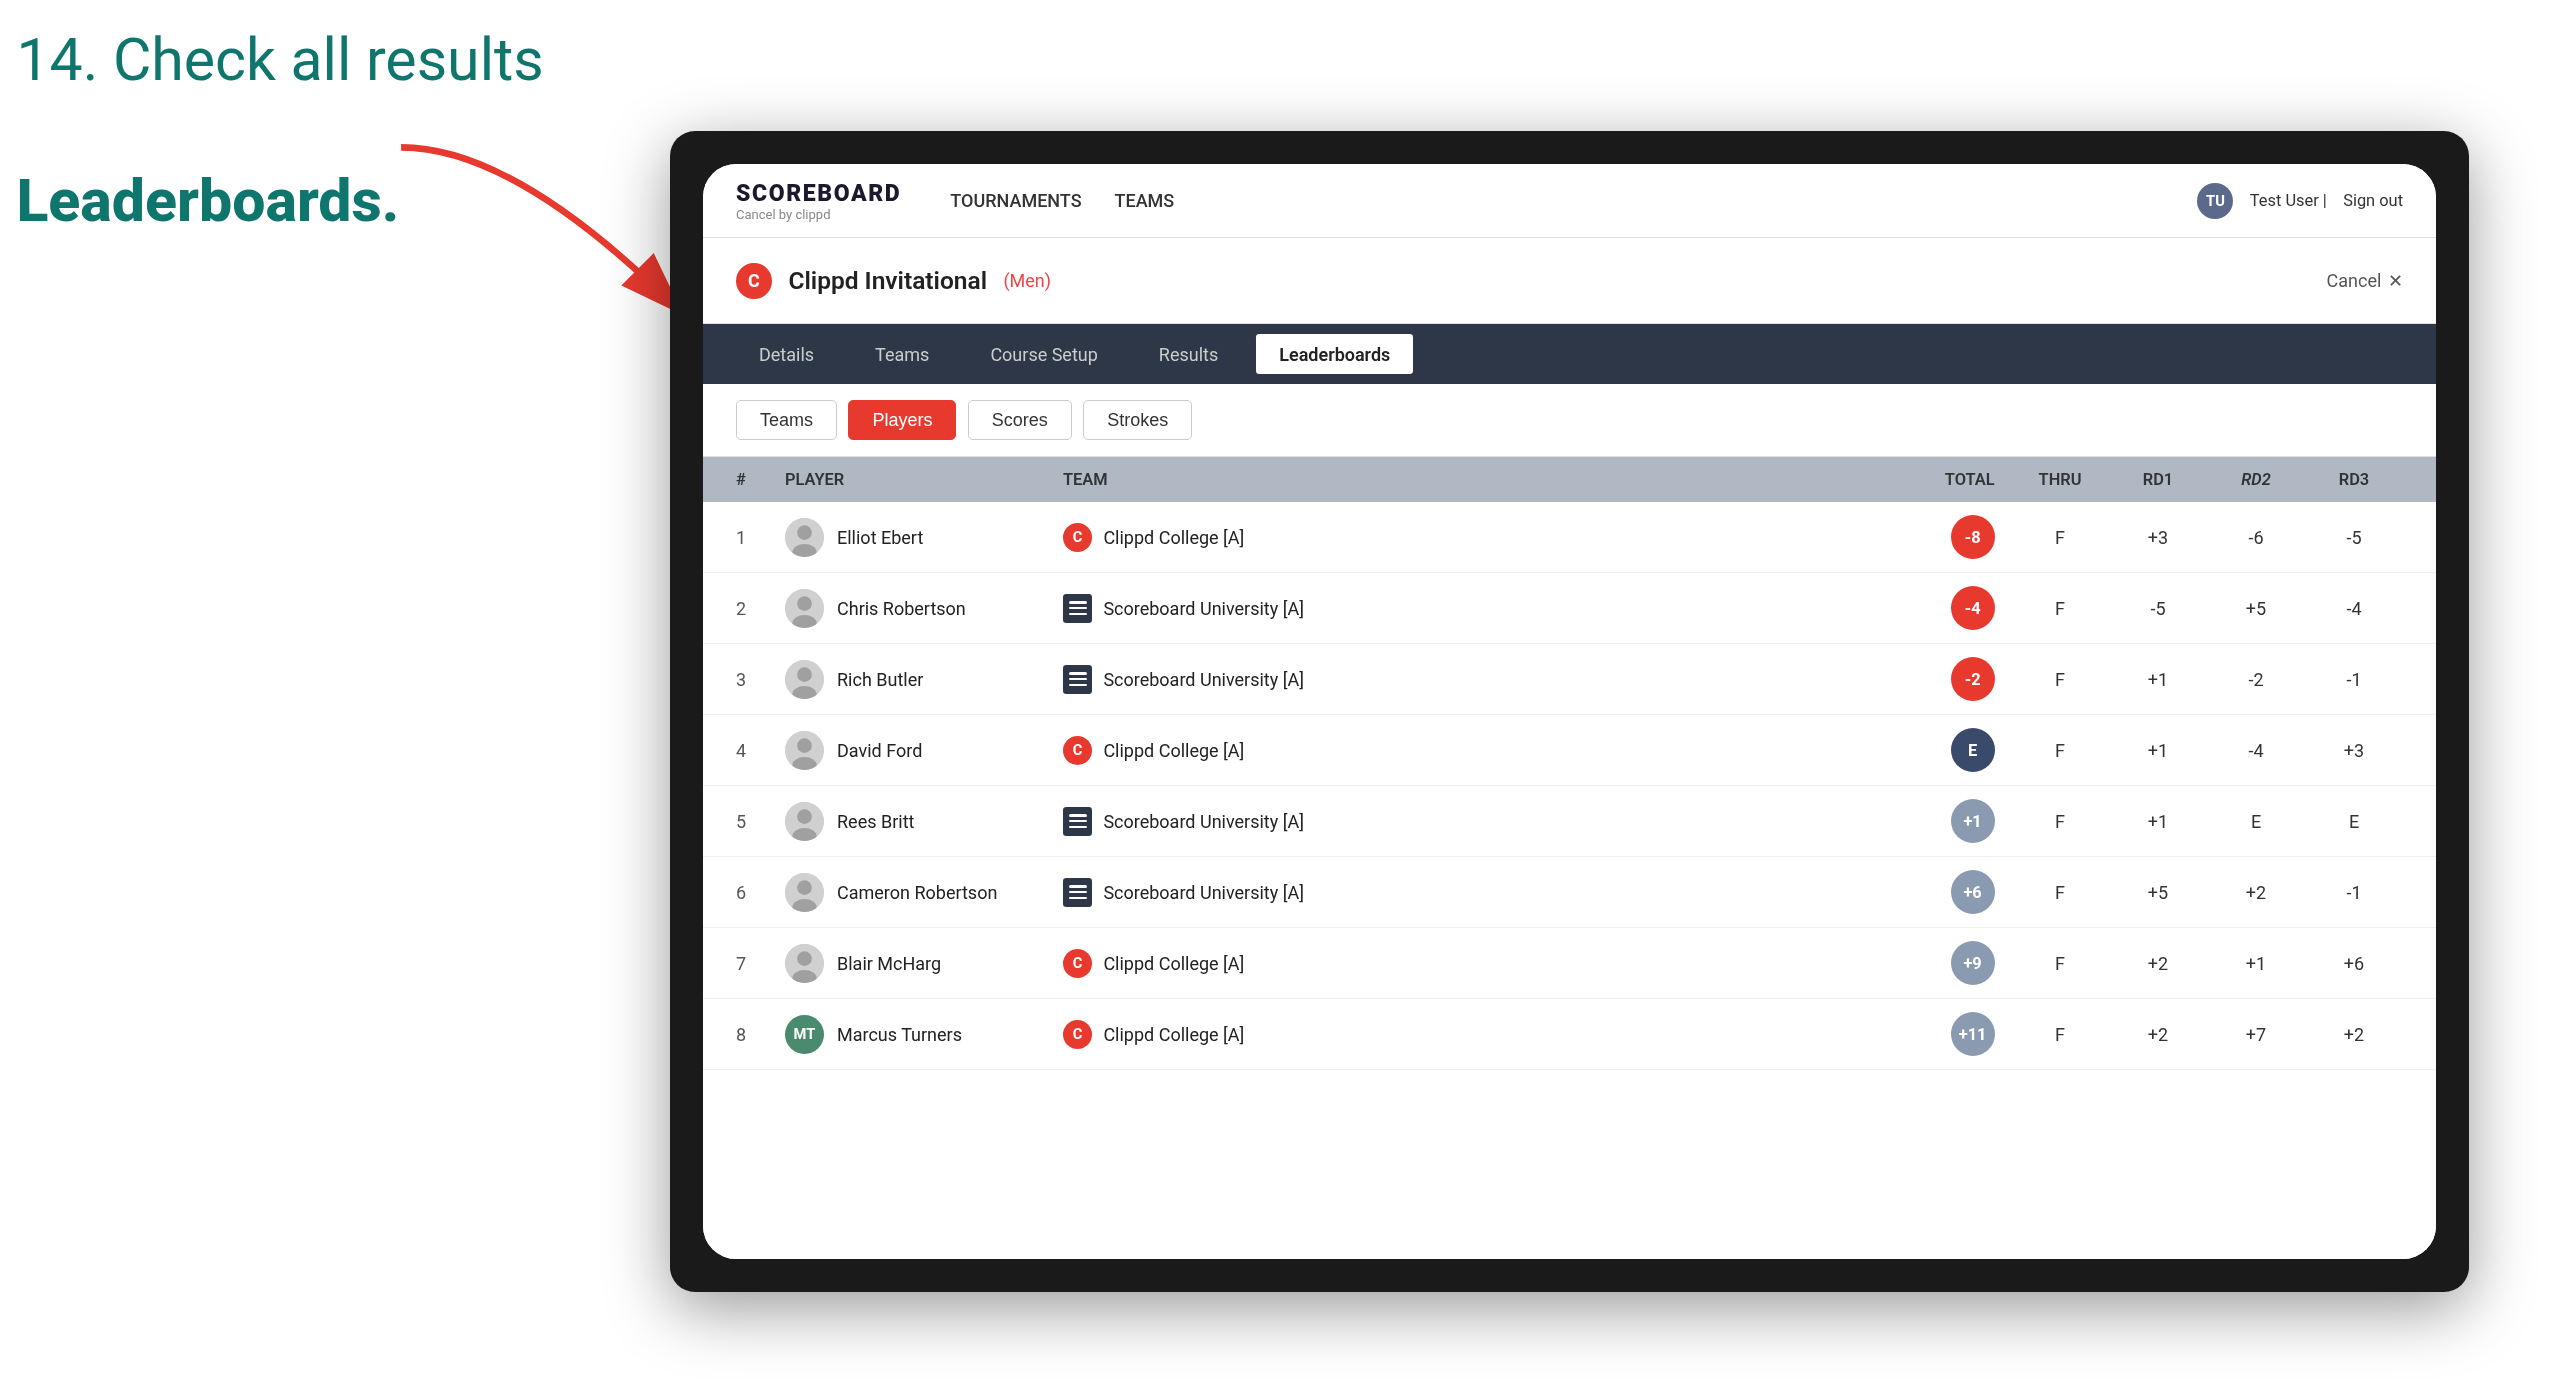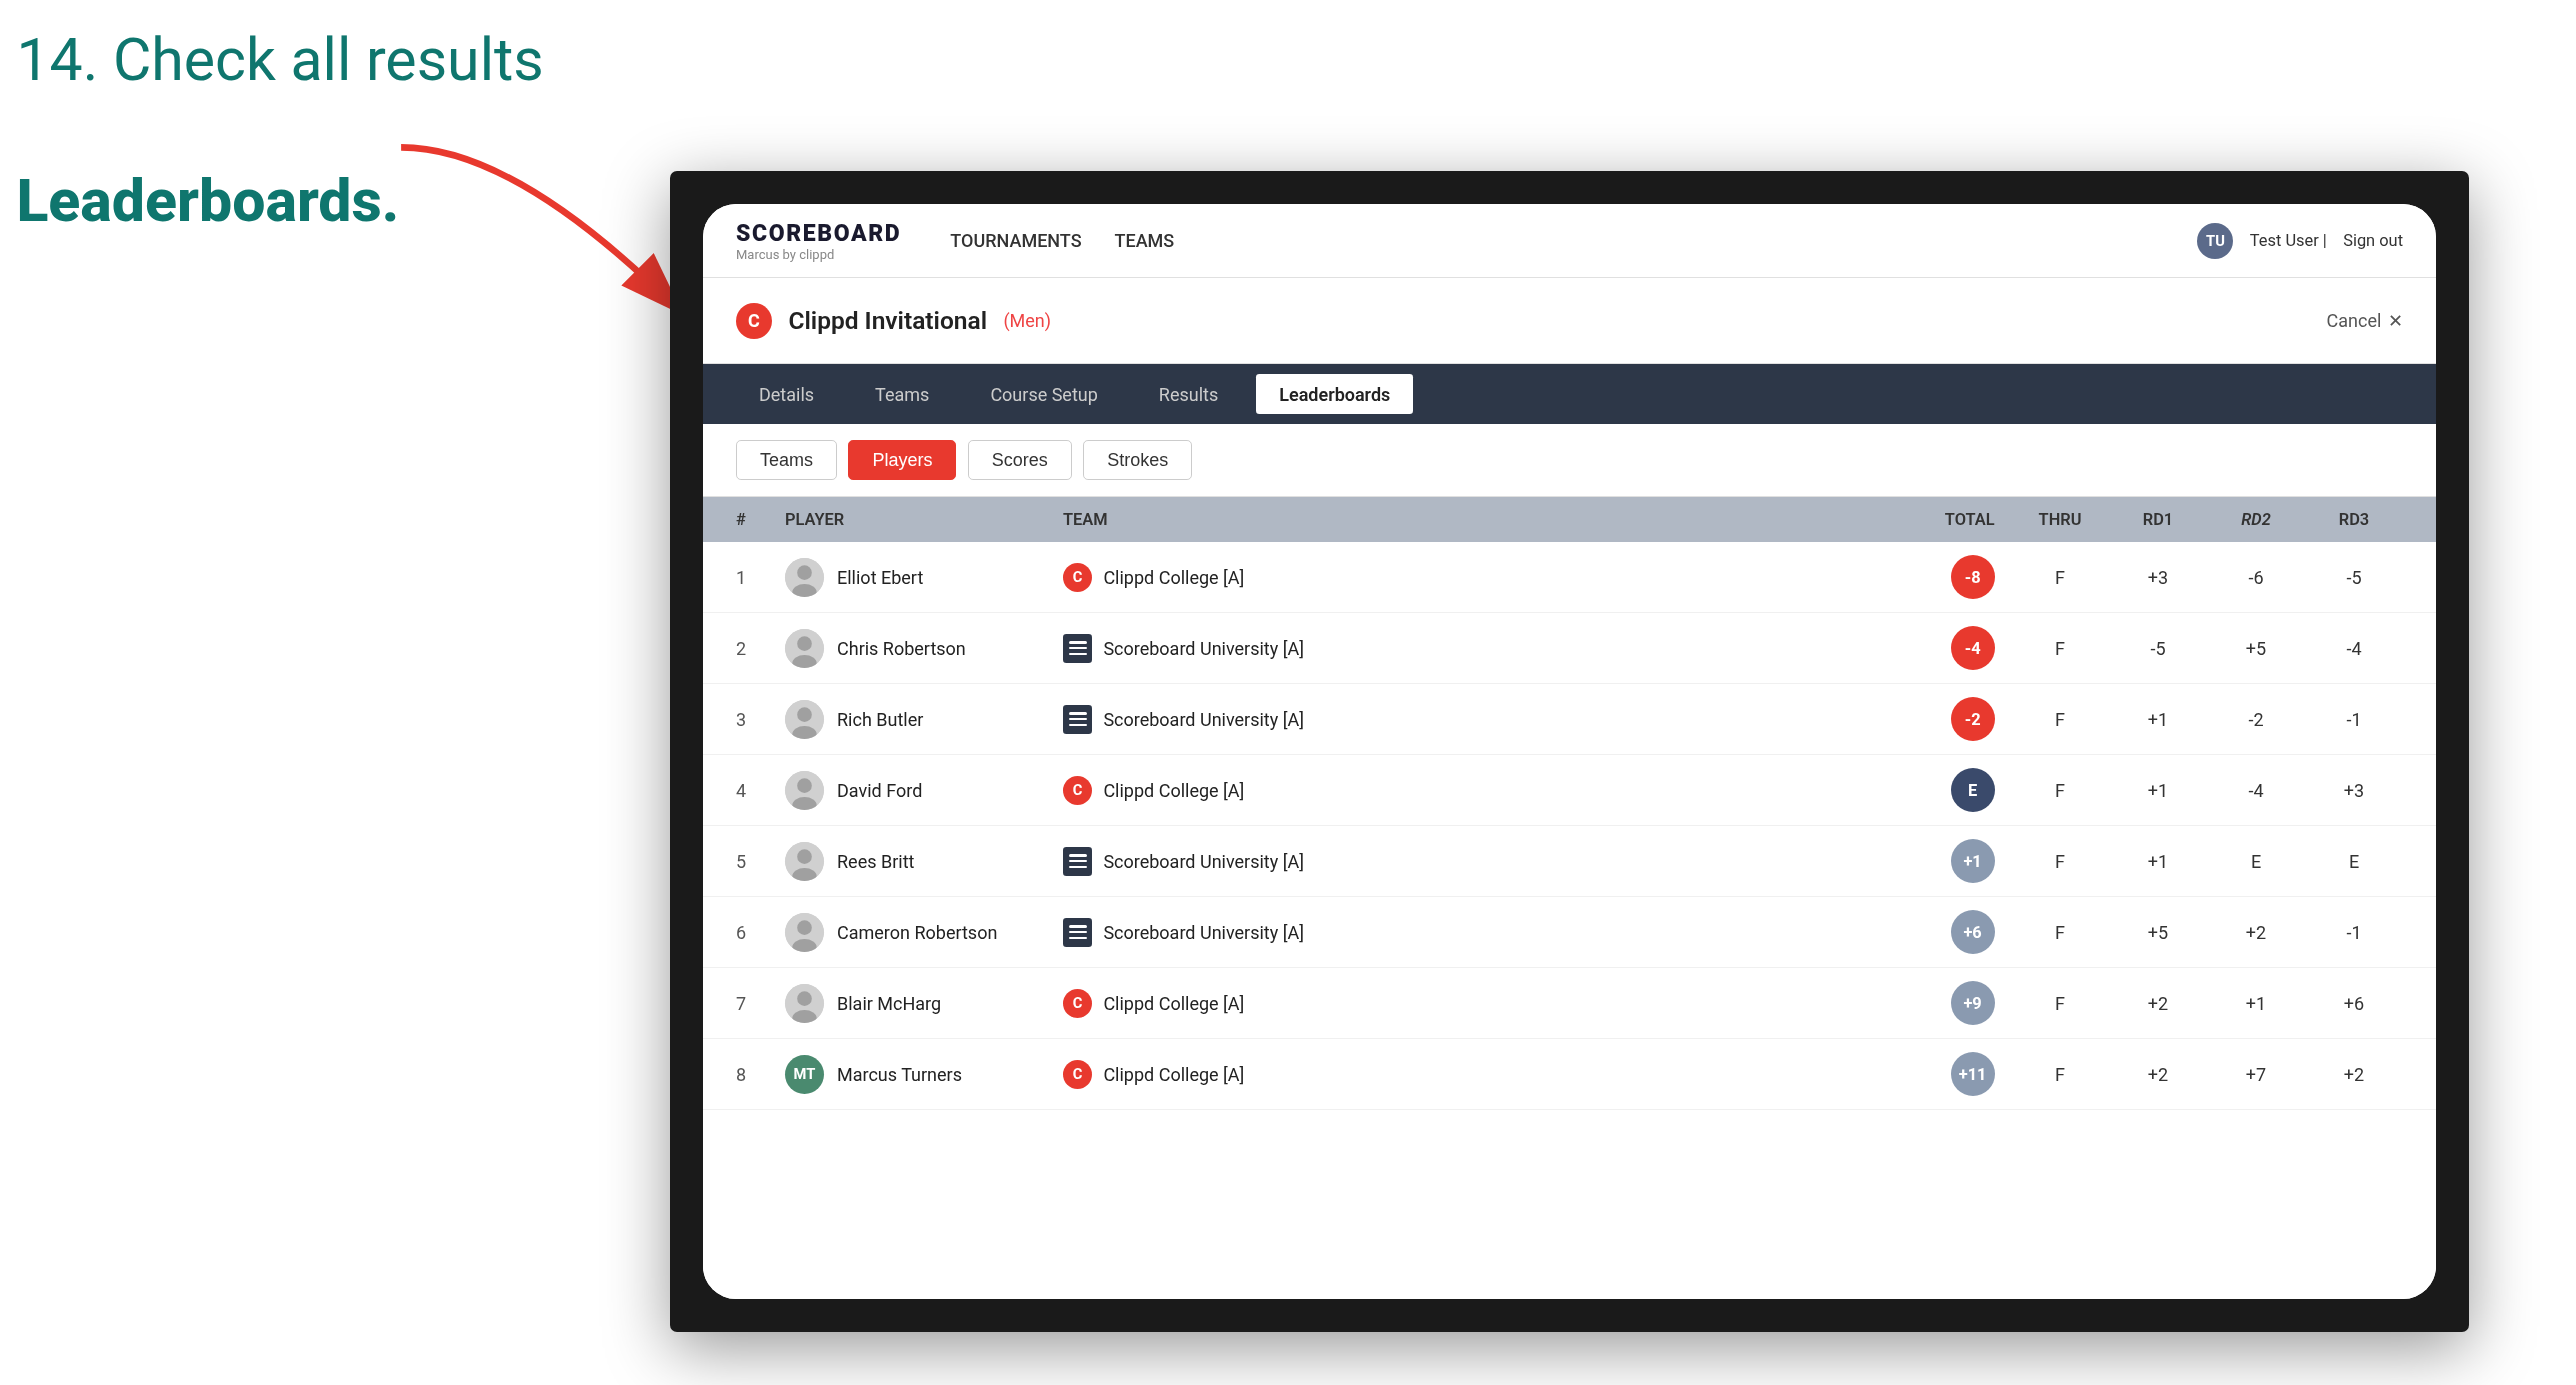--- a/index.html
+++ b/index.html
@@ -38,24 +38,23 @@
     }
 
     
     .tablet-frame {
       position: absolute;
       top: 131px;
       left: 670px;
       width: 1799px;
       height: 1161px;
       background: #1a1a1a;
-      border-radius: 7px;
+      border-radius: 25px;
       padding: 33px;
       box-shadow: 0 16.4px 65px rgba(0,0,0,0.4);
-      margin-top: 40px;
     }
 
     .tablet-screen {
       width: 100%;
       height: 100%;
       background: #f5f5f5;
       border-radius: 33px;
       overflow: hidden;
       display: flex;
       flex-direction: column;
@@ -373,21 +372,21 @@
   </defs>
   <path d="M 60 20 Q 200 20 400 220" stroke="#e8392e" stroke-width="8" fill="none" marker-end="url(#arrowhead)"></path>
 </svg>
 
 <div class="tablet-frame">
   <div class="tablet-screen">
 
     <div class="top-nav">
       <div class="logo-area">
         <span class="logo-text">SCOREBOARD</span>
-        <span class="logo-sub">Marcus by clippd</span>
+        <span class="logo-sub">Cancel by clippd</span>
       </div>
       <div class="nav-links">
         <span class="nav-link">TOURNAMENTS</span>
         <span class="nav-link">TEAMS</span>
       </div>
       <div class="nav-right">
         <div class="user-avatar-small">TU</div>
         <span class="user-name">Test User |</span>
         <span class="sign-out">Sign out</span>
       </div>

